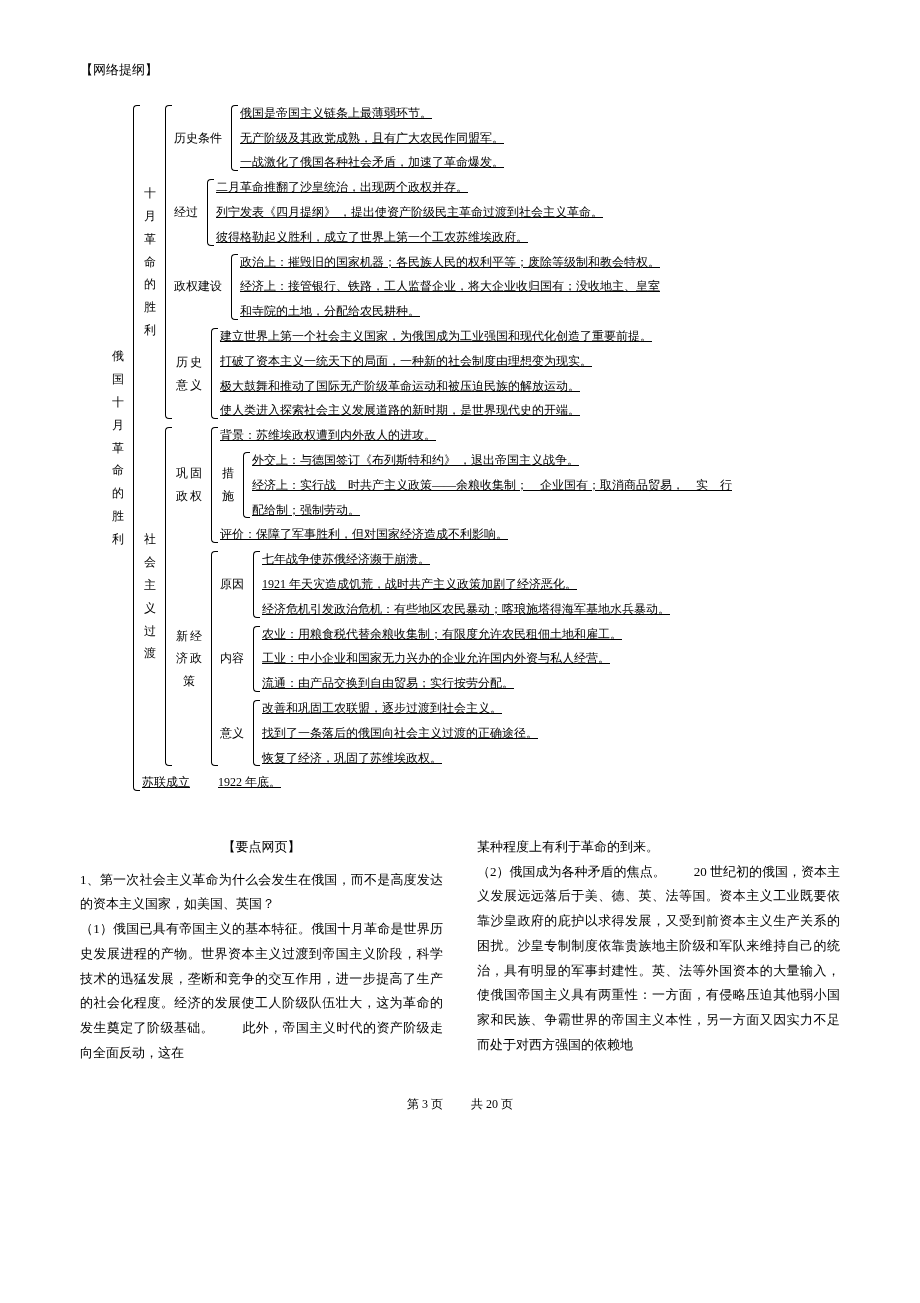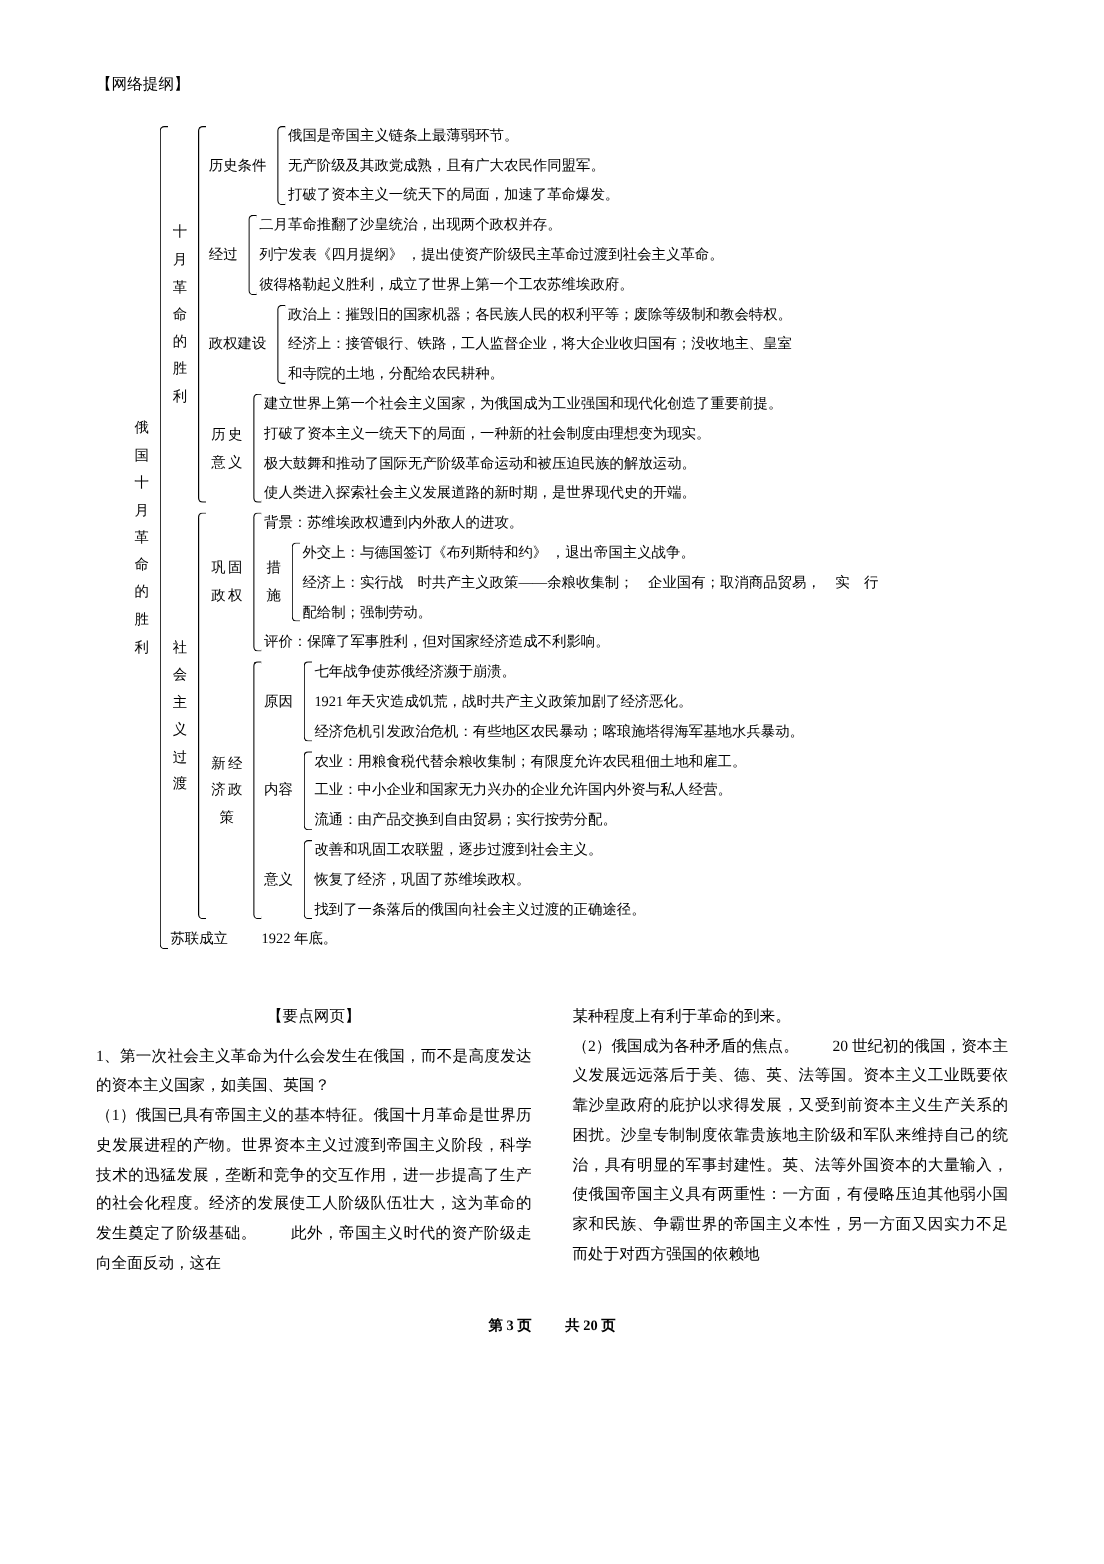--- a/index.html
+++ b/index.html
@@ -61,39 +61,39 @@
   }
   .hlabel {
     display: flex;
     align-items: center;
     padding-right: 4px;
     white-space: nowrap;
   }
   .leaf {
     padding: 1px 0;
     white-space: nowrap;
+    text-decoration: underline;
   }
   .leaf-wrap { white-space: normal; max-width: 560px; }
   .two-col {
     display: flex;
     gap: 34px;
     font-size: 13px;
     line-height: 1.9;
   }
   .col { flex: 1; }
   .yaodian-title {
     text-align: center;
     margin-bottom: 8px;
   }
   .para { text-align: justify; }
   .page-footer {
     text-align: center;
     font-size: 12px;
     margin-top: 30px;
-    font-weight: bold;
   }
   .gap { display:inline-block; width: 28px; }
 </style>
 </head>
 <body>
 
 <div class="section-title">【网络提纲】</div>
 
 <div class="outline-wrap">
   <div class="tree">
@@ -119,21 +119,21 @@
 利</span></div>
         <div class="brace"></div>
         <div class="children">
 
           <div class="tree">
             <div class="hlabel">历史条件</div>
             <div class="brace"></div>
             <div class="children">
               <div class="leaf">俄国是帝国主义链条上最薄弱环节。</div>
               <div class="leaf">无产阶级及其政党成熟，且有广大农民作同盟军。</div>
-              <div class="leaf">打破了资本主义一统天下的局面，加速了革命爆发。</div>
+              <div class="leaf">一战激化了俄国各种社会矛盾，加速了革命爆发。</div>
             </div>
           </div>
 
           <div class="tree">
             <div class="hlabel">经过</div>
             <div class="brace"></div>
             <div class="children">
               <div class="leaf">二月革命推翻了沙皇统治，出现两个政权并存。</div>
               <div class="leaf">列宁发表《四月提纲》 ，提出使资产阶级民主革命过渡到社会主义革命。</div>
               <div class="leaf">彼得格勒起义胜利，成立了世界上第一个工农苏维埃政府。</div>
@@ -217,22 +217,22 @@
                   <div class="leaf">农业：用粮食税代替余粮收集制；有限度允许农民租佃土地和雇工。</div>
                   <div class="leaf">工业：中小企业和国家无力兴办的企业允许国内外资与私人经营。</div>
                   <div class="leaf">流通：由产品交换到自由贸易；实行按劳分配。</div>
                 </div>
               </div>
               <div class="tree">
                 <div class="hlabel">意义</div>
                 <div class="brace"></div>
                 <div class="children">
                   <div class="leaf">改善和巩固工农联盟，逐步过渡到社会主义。</div>
+                  <div class="leaf">找到了一条落后的俄国向社会主义过渡的正确途径。</div>
                   <div class="leaf">恢复了经济，巩固了苏维埃政权。</div>
-                  <div class="leaf">找到了一条落后的俄国向社会主义过渡的正确途径。</div>
                 </div>
               </div>
             </div>
           </div>
 
         </div>
       </div>
 
       <div class="leaf">
         <span>苏联成立</span><span class="gap"></span><span>1922 年底。</span>

